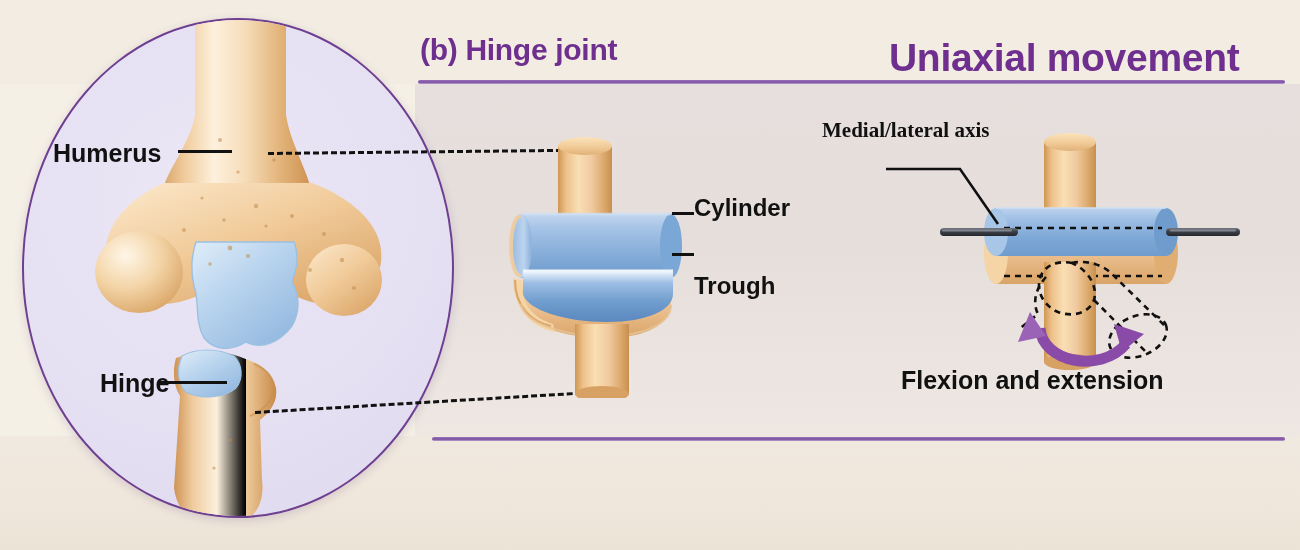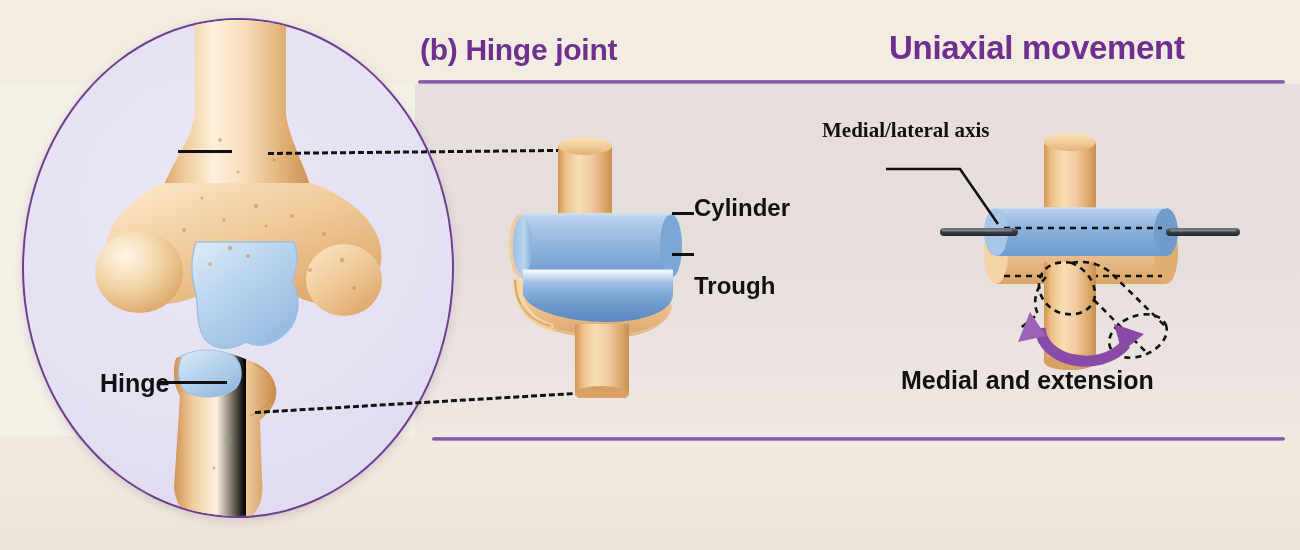--- a/index.html
+++ b/index.html
@@ -42,21 +42,21 @@
 
   
   .hdr{
     position:absolute;
     color:#6e2f8f;
     font-weight:bold;
     letter-spacing:-0.3px;
     white-space:nowrap;
   }
   #title-hinge{ left:420px; top:33px; font-size:30px; }
-  #title-uniaxial{ left:889px; top:29px; font-size:33px; }
+  #title-uniaxial{ left:889px; top:36px; font-size:39px; }
 
   .blk{
     position:absolute;
     color:#111;
     font-weight:bold;
     white-space:nowrap;
   }
   #lbl-humerus{ left:53px; top:139px; font-size:25px; }
   #lbl-ulna{ left:100px; top:369px; font-size:25px; }
   #lbl-cylinder{ left:694px; top:194px; font-size:24px; }
@@ -364,25 +364,26 @@
   <svg class="overlay" width="1300" height="550">
     <path d="M886,169 L960,169 L998,224" fill="none" stroke="#111" stroke-width="2.6"></path>
   </svg>
 
   <div id="rule-top" class="rule"></div>
   <div id="rule-bottom" class="rule"></div>
 
   <div id="title-hinge" class="hdr">(b) Hinge joint</div>
   <div id="title-uniaxial" class="hdr">Uniaxial movement</div>
 
+  <div id="lbl-humerus" class="blk">Humerus</div>
   <div id="lbl-ulna" class="blk">Hinge</div>
 
   <div id="lbl-cylinder" class="blk">Cylinder</div>
   <div id="lbl-trough" class="blk">Trough</div>
 
   <div id="lbl-axis" class="blk">Medial/lateral axis</div>
-  <div id="lbl-flexext" class="blk">Medial and extension</div>
+  <div id="lbl-flexext" class="blk">Flexion and extension</div>
 
   <div id="lbl-examples">
     <span>Examples:</span><span class="reg"> Elbow joints, interphalangeal joints</span>
   </div>
 
 </div>
 
 </body></html>

